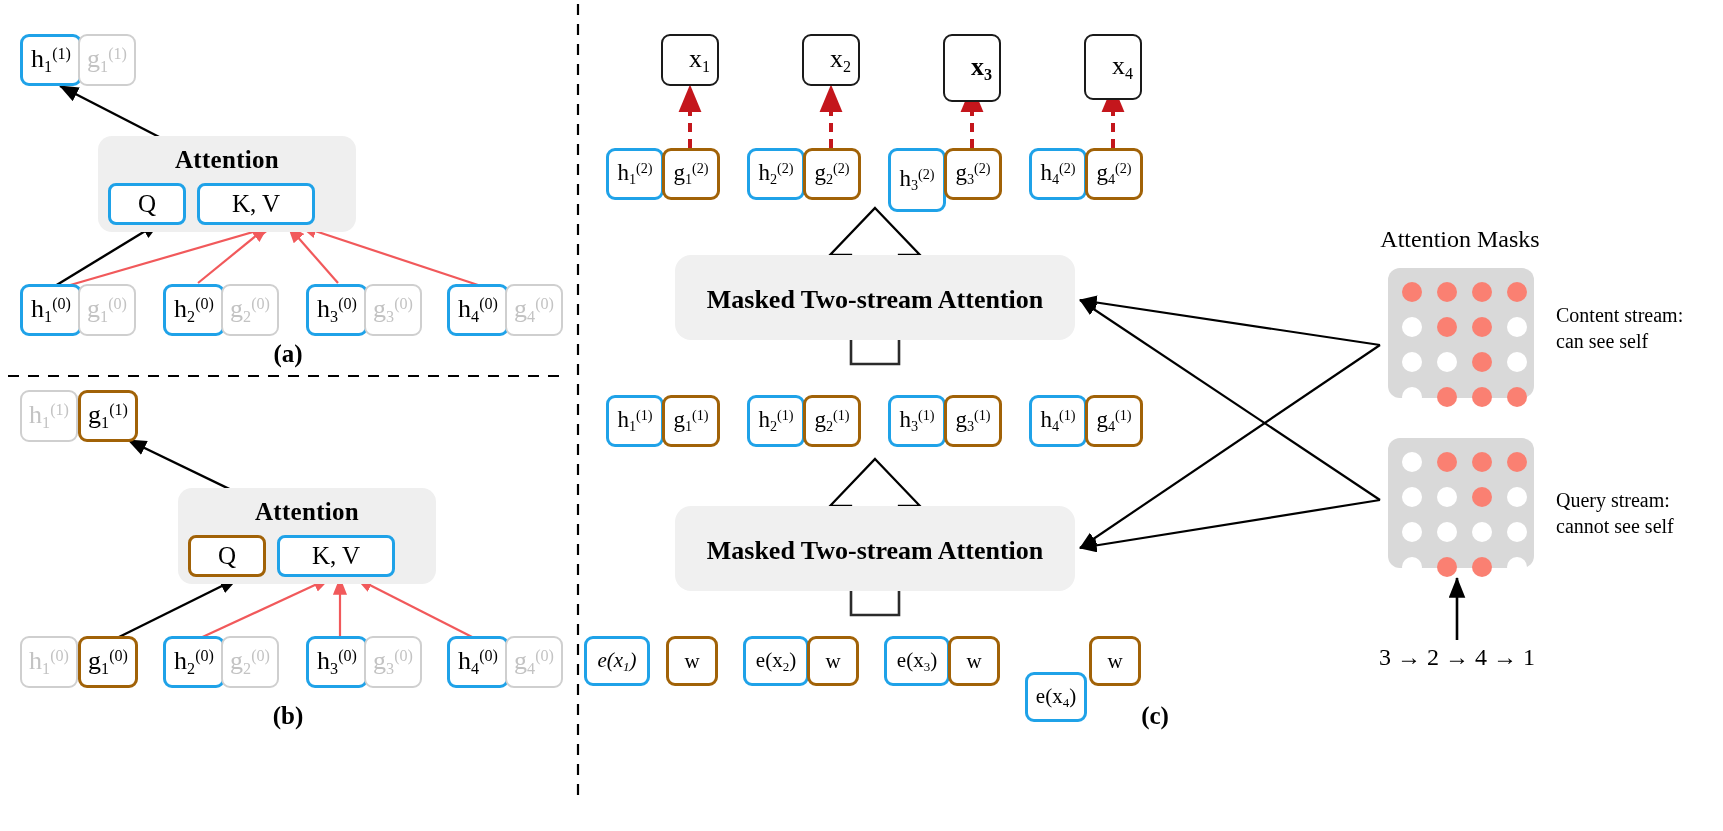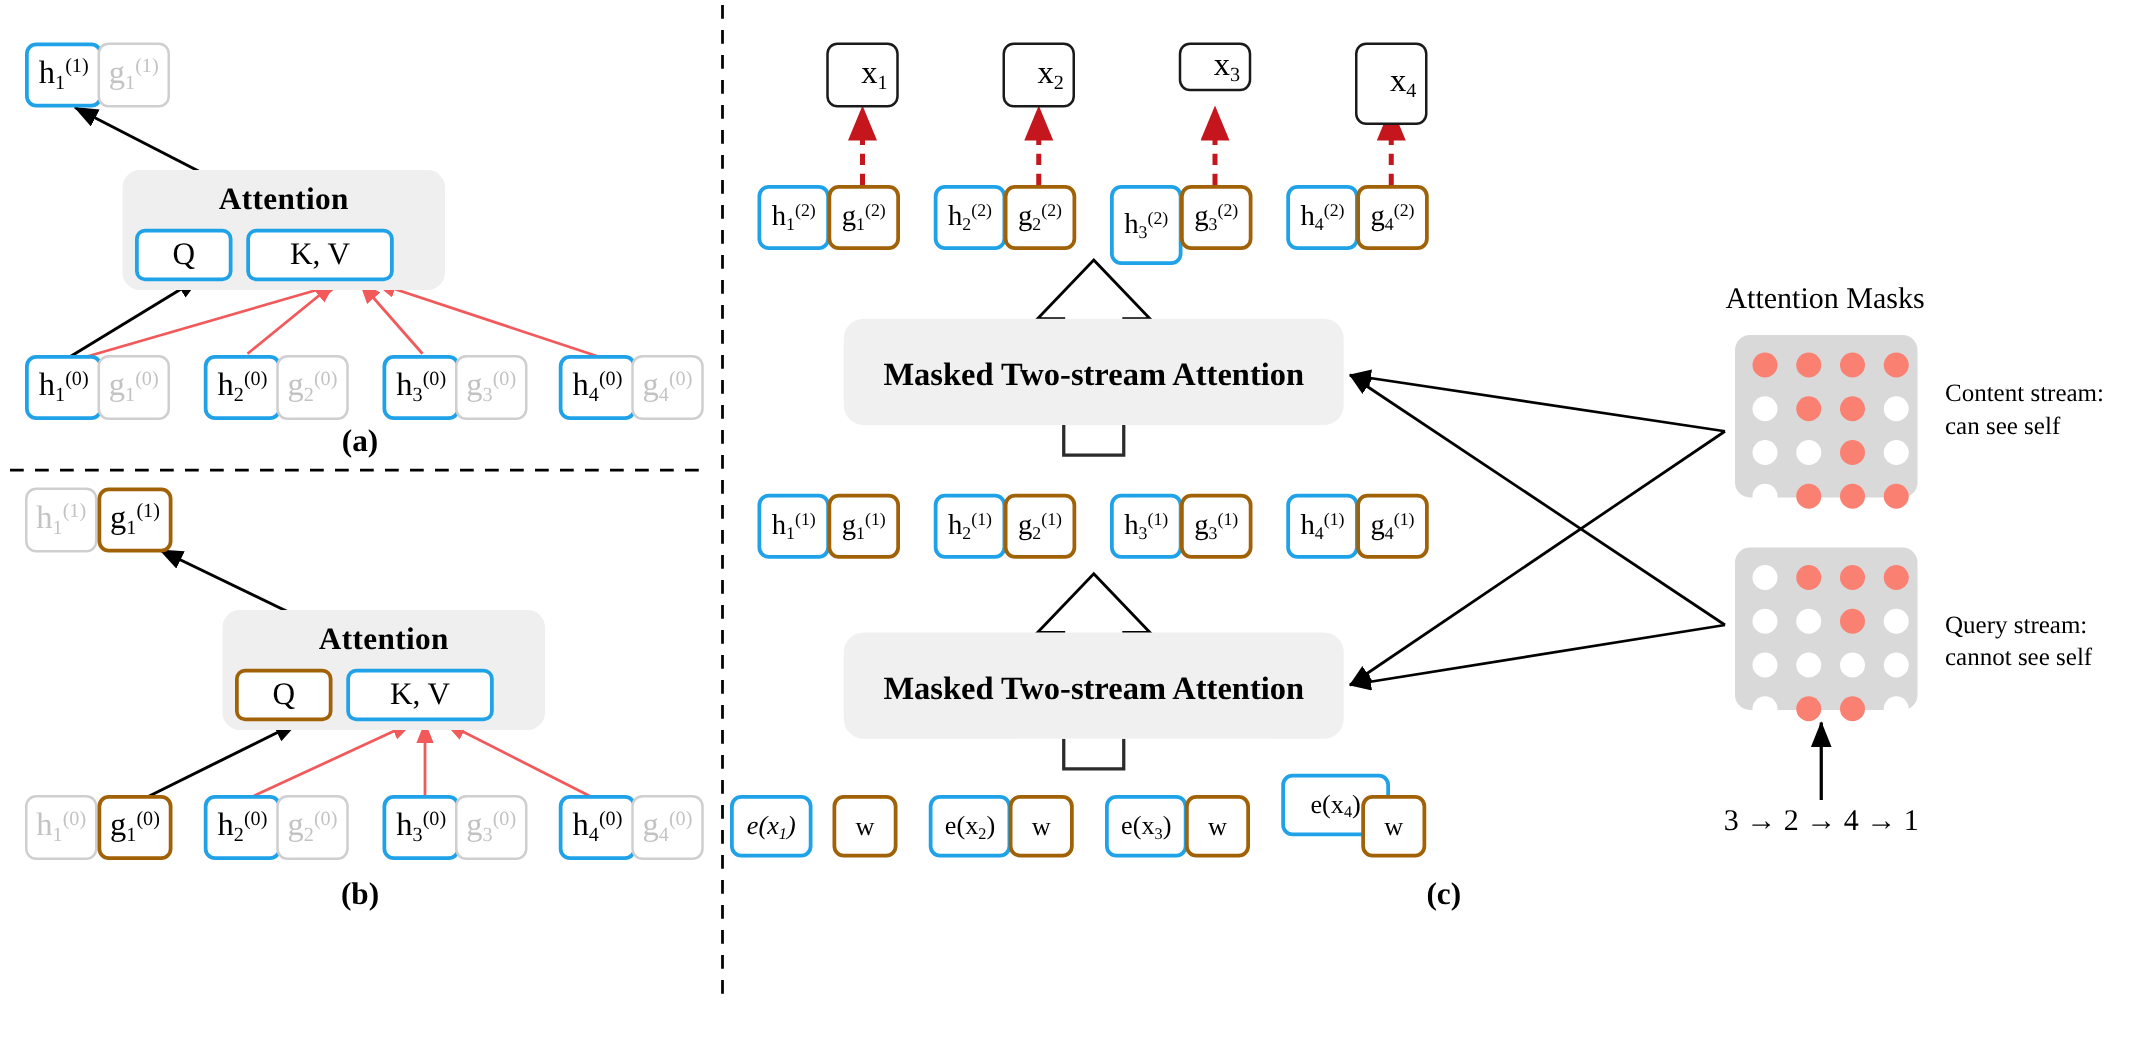--- a/index.html
+++ b/index.html
@@ -202,21 +202,21 @@
   </div>
 
   <div>
 
     <div class="box black" style="left:661px;top:34px;width:58px;height:52px;">
       <span class="m lbl"><span>x</span><sub>1</sub></span>
     </div>
     <div class="box black" style="left:802px;top:34px;width:58px;height:52px;">
       <span class="m lbl"><span>x</span><sub>2</sub></span>
     </div>
-    <div class="box black" style="left:943px;top:34px;width:58px;height:39px;">
+    <div class="box black" style="left:943px;top:34px;width:58px;height:68px;font-weight:bold;">
       <span class="m lbl"><span>x</span><sub>3</sub></span>
     </div>
     <div class="box black" style="left:1084px;top:34px;width:58px;height:66px;">
       <span class="m lbl"><span>x</span><sub>4</sub></span>
     </div>
 
     <div class="box blue" style="left:606px;top:148px;width:58px;height:52px;">
       <span class="m sm lbl"><span>h</span><sub>1</sub><sup>(2)</sup></span>
     </div>
     <div class="box green" style="left:662px;top:148px;width:58px;height:52px;">
@@ -286,21 +286,21 @@
       <span class="m xs lbl">w</span>
     </div>
 
     <div class="box blue" style="left:884px;top:636px;width:66px;height:50px;">
       <span class="m xs lbl"><span>e(x</span><sub>3</sub><span>)</span></span>
     </div>
     <div class="box green" style="left:948px;top:636px;width:52px;height:50px;">
       <span class="m xs lbl">w</span>
     </div>
 
-    <div class="box blue" style="left:1025px;top:619px;width:87px;height:50px;">
+    <div class="box blue" style="left:1025px;top:672px;width:62px;height:50px;">
       <span class="m xs lbl"><span>e(x</span><sub>4</sub><span>)</span></span>
     </div>
     <div class="box green" style="left:1089px;top:636px;width:52px;height:50px;">
       <span class="m xs lbl">w</span>
     </div>
 
     <div class="cap" style="left:590px;top:702px;width:1130px;text-align:center;">(c)</div>
   </div>
 
   <div>

